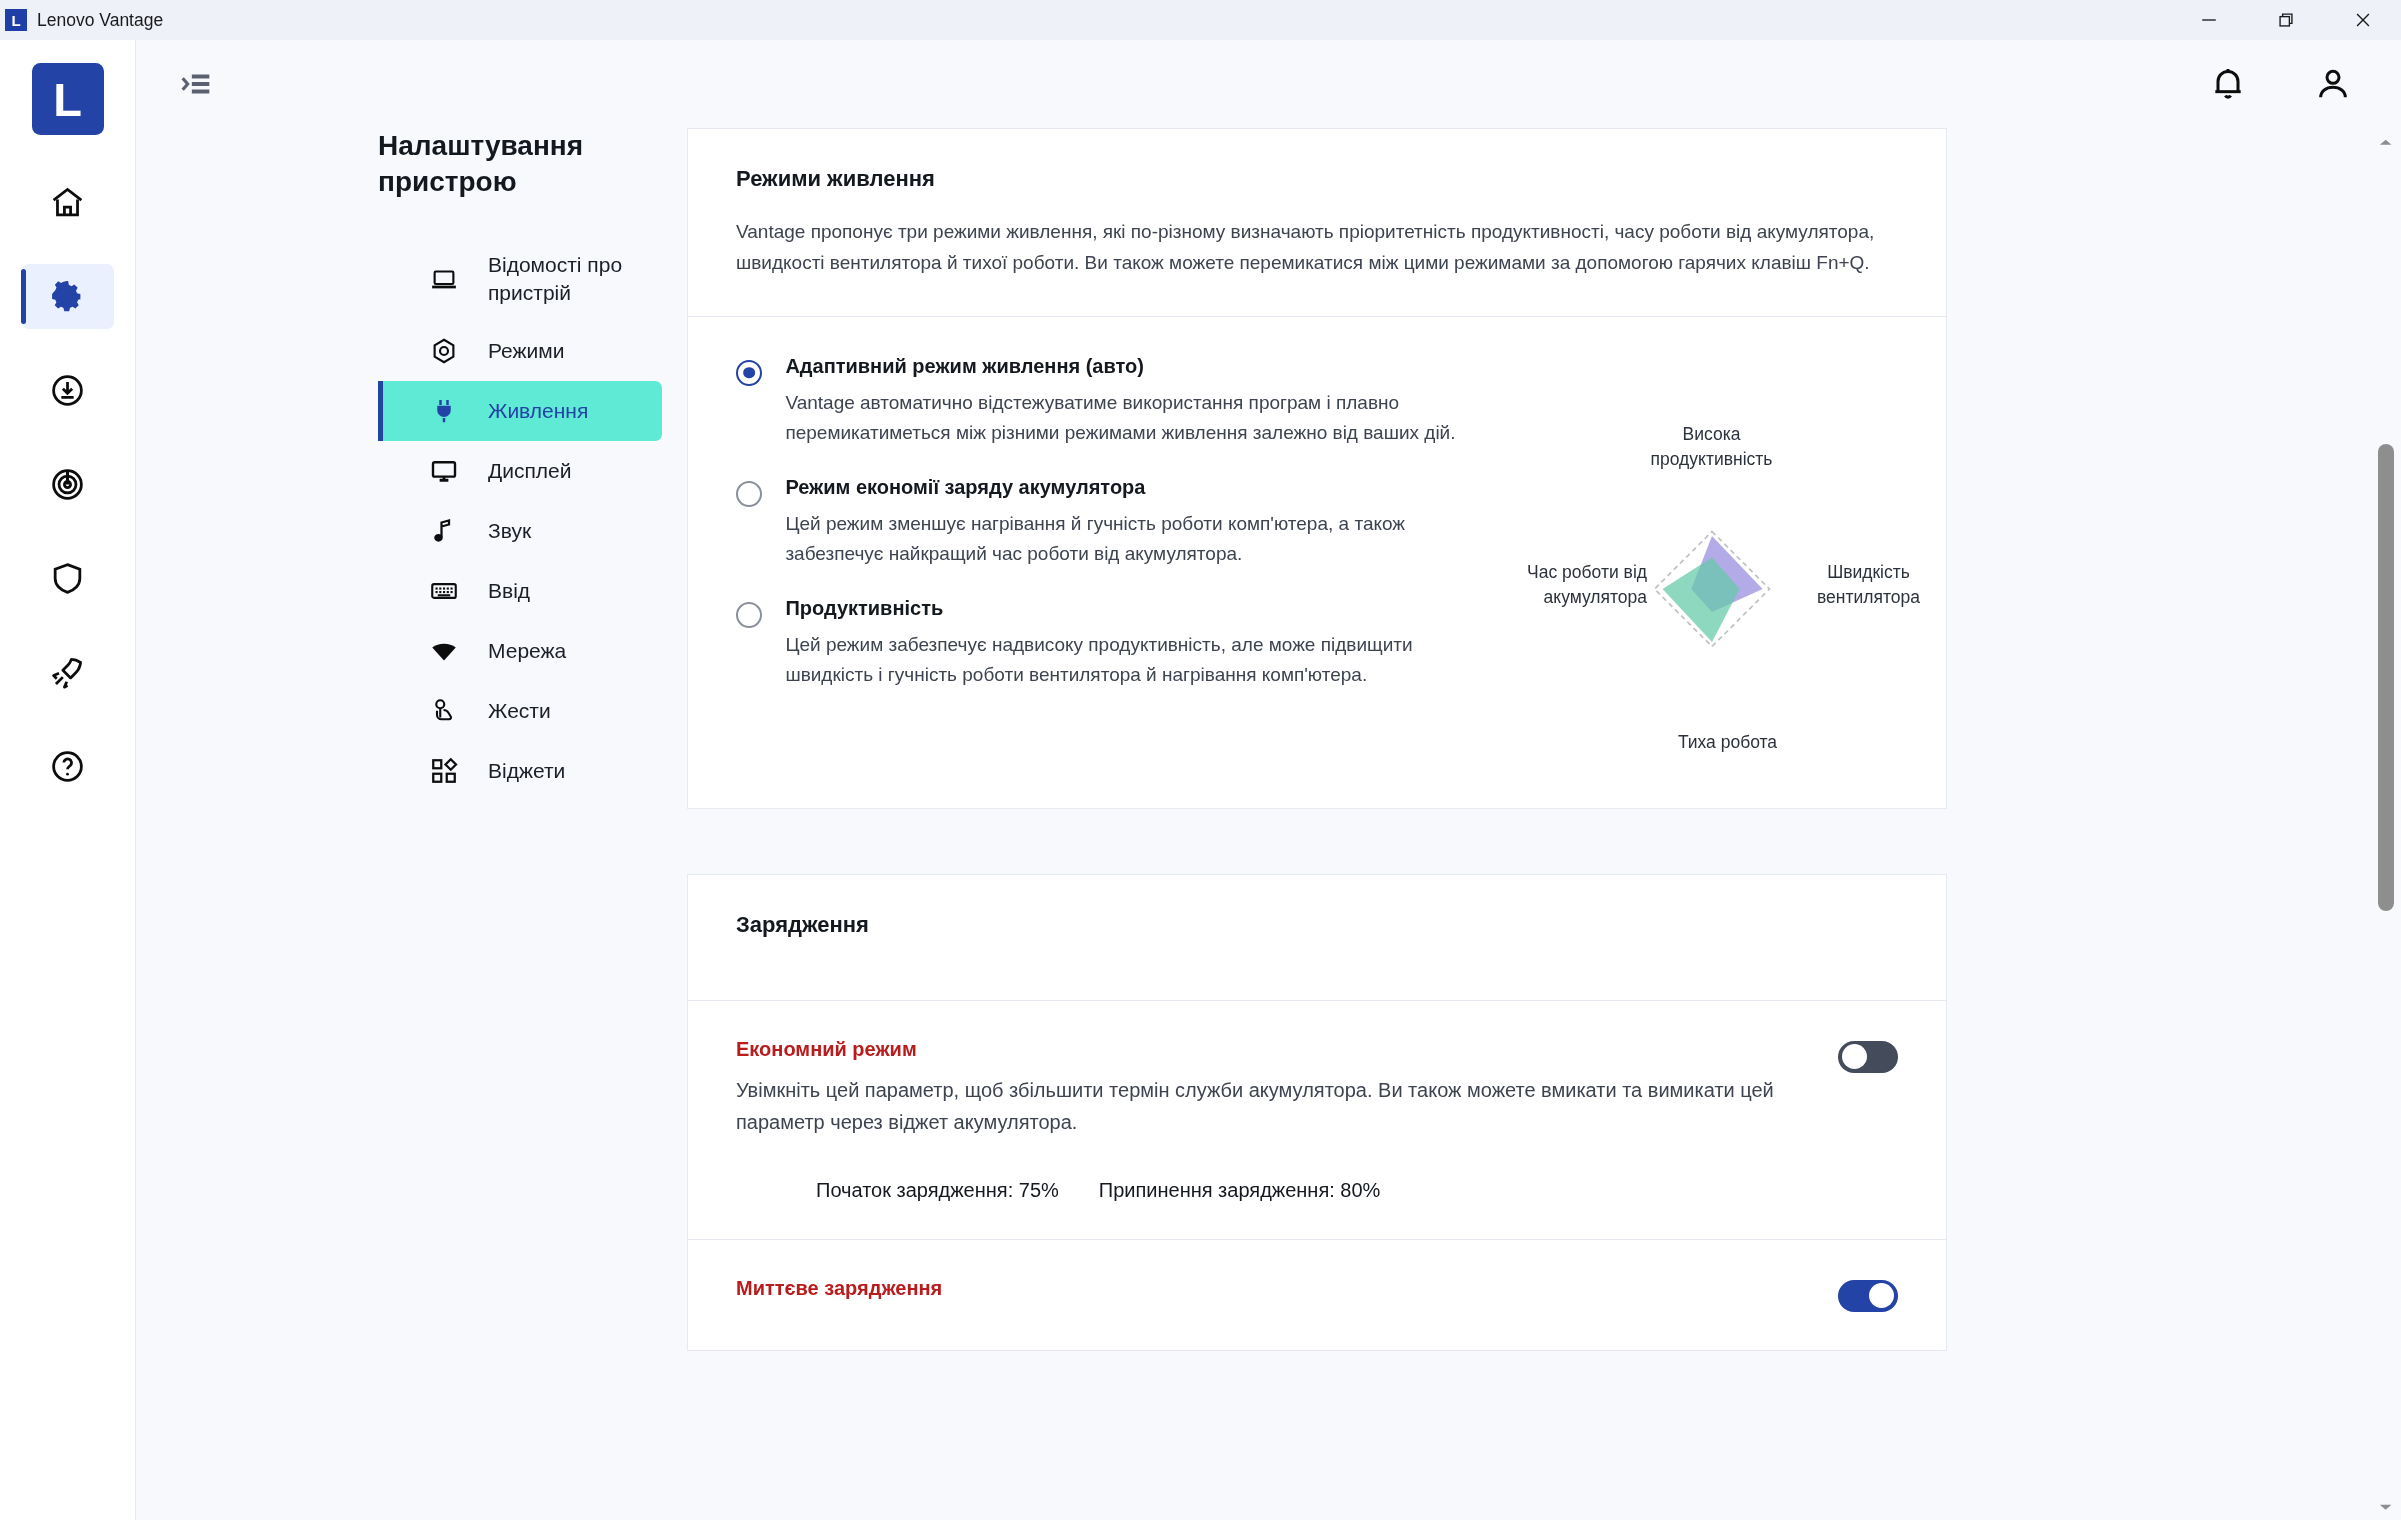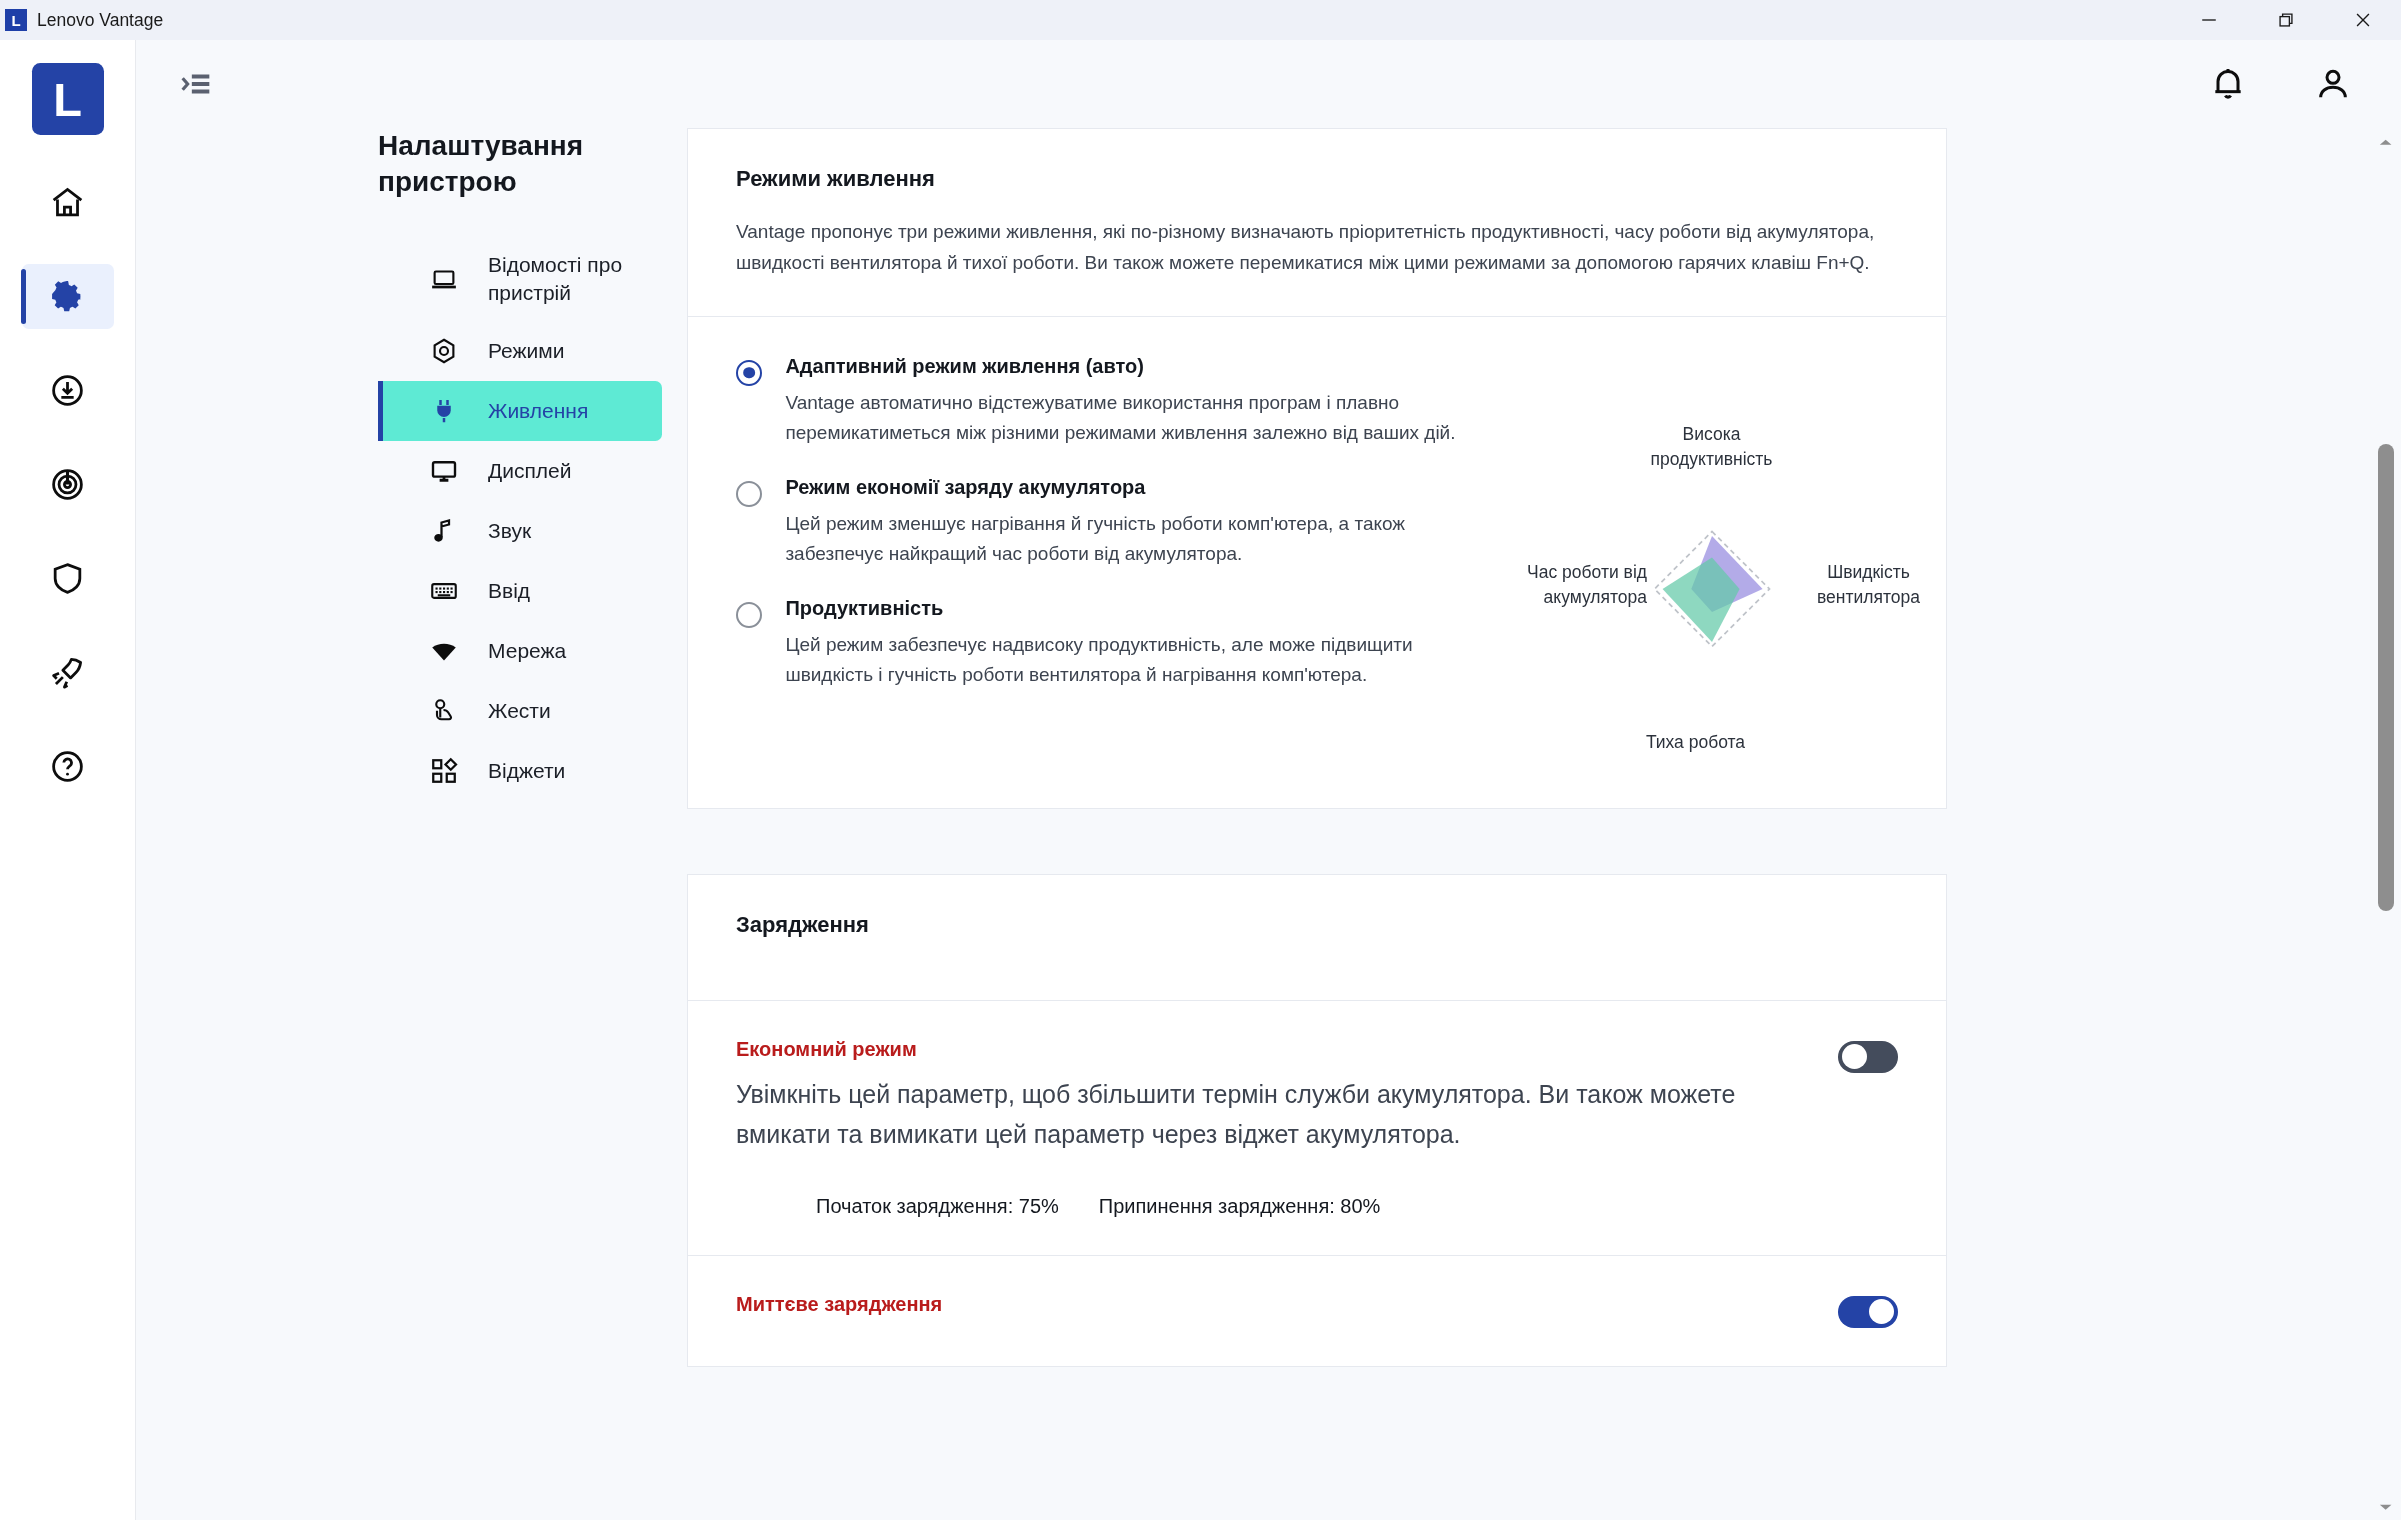--- a/index.html
+++ b/index.html
@@ -218,35 +218,35 @@
   .radar svg { position: absolute; left: 50%; top: 50%; transform: translate(-50%,-50%); }
   .rlabel {
     position: absolute;
     font-size: 17.5px;
     color: #2c323c;
     line-height: 1.45;
     text-align: center;
     width: 167px;
   }
   .rlabel.top { left: 108px; top: 0; }
-  .rlabel.bottom { left: 92px; bottom: 0; }
+  .rlabel.bottom { left: 124px; bottom: 0; }
   .rlabel.left { left: -40px; top: 138px; text-align: right; }
   .rlabel.right { right: -48px; top: 138px; text-align: center; }
 
   
   .row-head { display: flex; align-items: flex-start; }
   .row-text { flex: 1; padding-right: 50px; }
   .row-title {
     font-size: 20px;
     font-weight: 600;
     color: #b91c1c;
     margin-bottom: 13.3px;
   }
   .row-desc {
-    font-size: 25px;
+    font-size: 20px;
     color: #3d4450;
     line-height: 1.62;
     max-width: 1109px;
   }
   .toggle {
     width: 60px; height: 32px;
     border-radius: 16px;
     background: #444c5c;
     position: relative;
     flex-shrink: 0;

